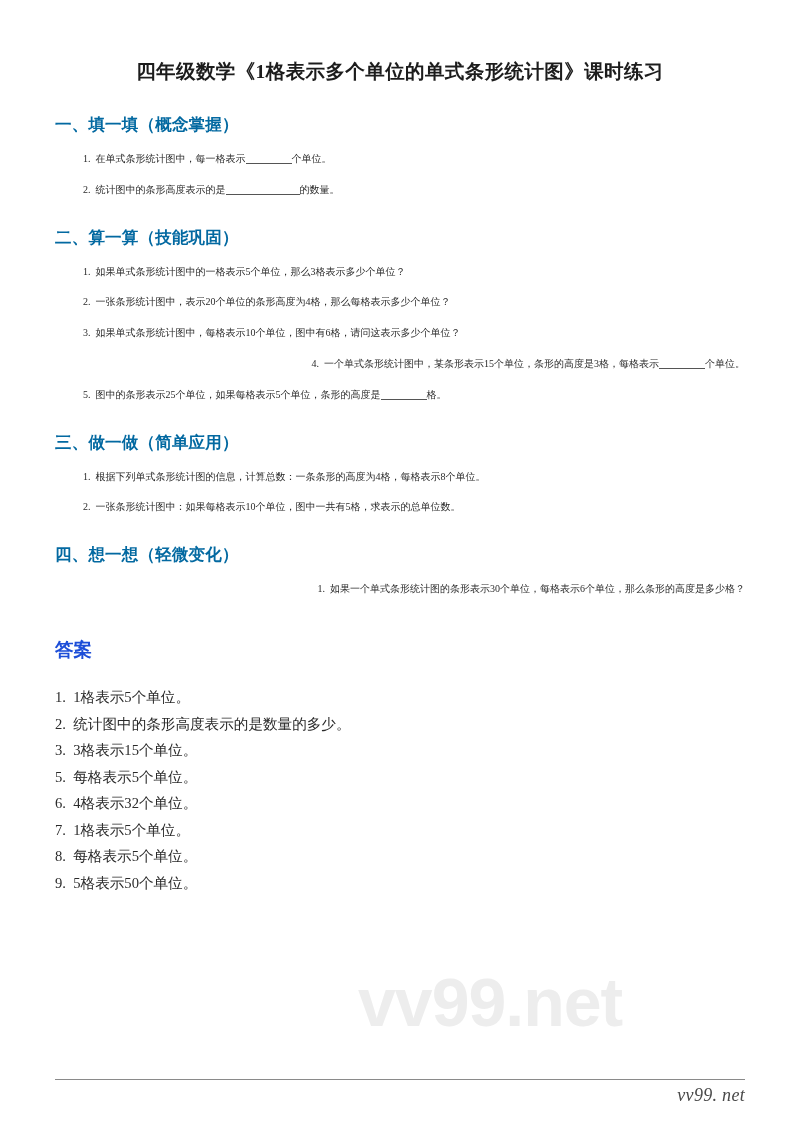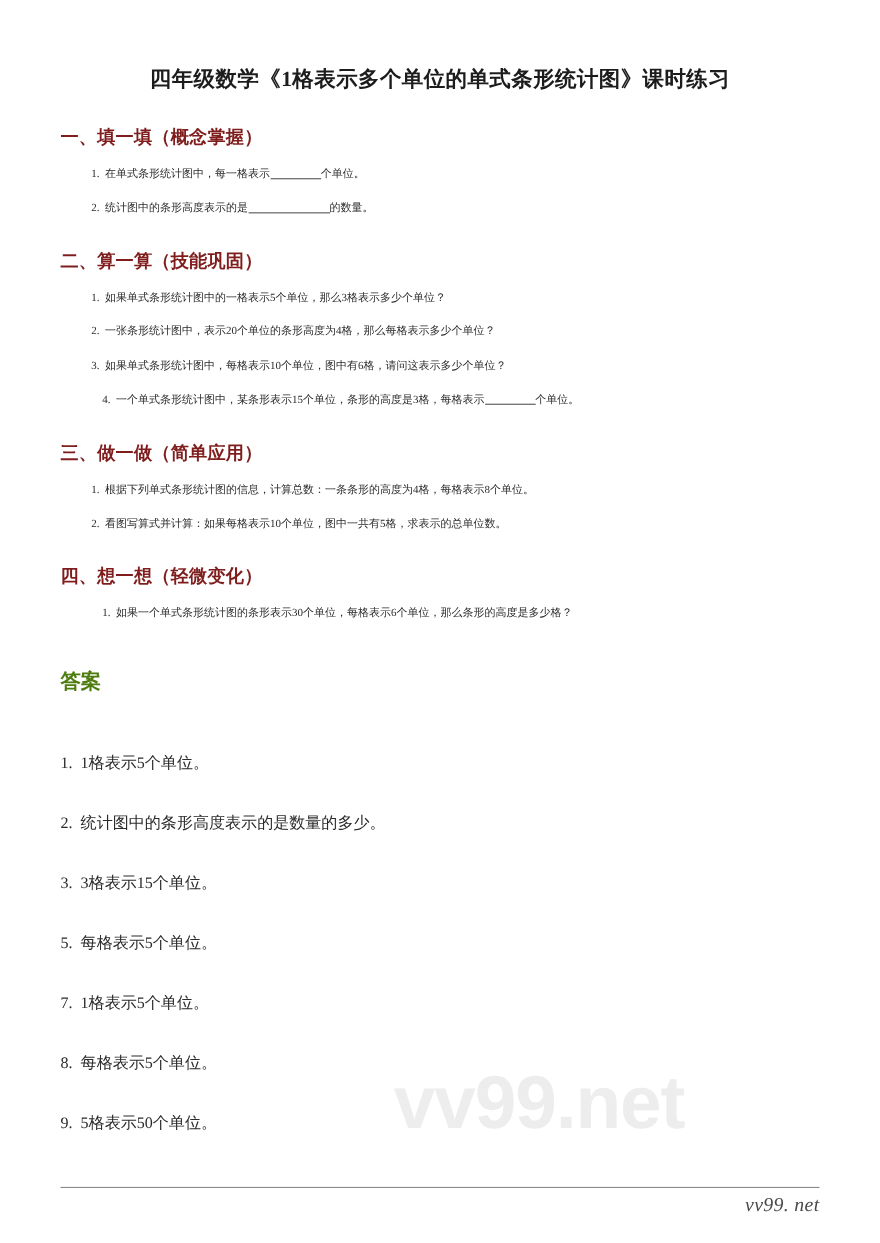--- a/index.html
+++ b/index.html
@@ -52,21 +52,21 @@
   }
   .section {
     margin-top: 0;
   }
   .section-heading {
     margin: 0;
     padding-top: 29px;
     font-family: "Liberation Serif", "DejaVu Serif", serif;
     font-weight: bold;
     font-size: 16.5px;
-    color: #7f1d1d;
+    color: #0369a1;
     letter-spacing: 0.2px;
   }
   .q-list {
     margin: 0;
     padding: 0;
     list-style: none;
   }
   .q-item {
     font-size: 10px;
     line-height: 1.58;
@@ -75,49 +75,49 @@
     text-indent: 28px;
   }
   .q-item .num {
     display: inline;
   }
   .q-item .num::after {
     content: "\2002";
   }
   .q-item.wide-indent {
     text-indent: 38px;
+    text-align: right;
   }
   .blank {
     display: inline-block;
     border-bottom: 1px solid #555;
     vertical-align: -2px;
   }
   .blank.w-short { width: 46px; }
   .blank.w-long  { width: 74px; }
 
   .answers-heading {
     margin: 0;
     padding-top: 40px;
     font-family: Liberation Sans, sans-serif;
     font-weight: bold;
     font-size: 18.5px;
-    color: #4d7c0f;
+    color: #1d4ed8;
   }
   .a-list {
     margin: 0;
     padding: 0;
     padding-top: 22px;
     list-style: none;
   }
   .a-item {
     font-size: 14.6px;
     line-height: 1.82;
     color: #2a2a2a;
     white-space: nowrap;
-    margin-top: 28px;
   }
   .a-item .num::after {
     content: "\2002";
   }
   .footer {
     position: absolute;
     left: 55px;
     right: 55px;
     bottom: 24px;
     z-index: 3;
@@ -156,44 +156,46 @@
             <li class="q-item"><span class="num">2.</span><span>统计图中的条形高度表示的是</span><span class="blank w-long"></span><span>的数量。</span></li>
           </ul>
         </div>
         <div class="section">
           <h2 class="section-heading">二、算一算（技能巩固）</h2>
           <ul class="q-list">
             <li class="q-item"><span class="num">1.</span><span>如果单式条形统计图中的一格表示5个单位，那么3格表示多少个单位？</span></li>
             <li class="q-item"><span class="num">2.</span><span>一张条形统计图中，表示20个单位的条形高度为4格，那么每格表示多少个单位？</span></li>
             <li class="q-item"><span class="num">3.</span><span>如果单式条形统计图中，每格表示10个单位，图中有6格，请问这表示多少个单位？</span></li>
             <li class="q-item wide-indent"><span class="num">4.</span><span>一个单式条形统计图中，某条形表示15个单位，条形的高度是3格，每格表示</span><span class="blank w-short"></span><span>个单位。</span></li>
+            <li class="q-item"><span class="num">5.</span><span>图中的条形表示25个单位，如果每格表示5个单位，条形的高度是</span><span class="blank w-short"></span><span>格。</span></li>
           </ul>
         </div>
         <div class="section">
           <h2 class="section-heading">三、做一做（简单应用）</h2>
           <ul class="q-list">
             <li class="q-item"><span class="num">1.</span><span>根据下列单式条形统计图的信息，计算总数：一条条形的高度为4格，每格表示8个单位。</span></li>
-            <li class="q-item"><span class="num">2.</span><span>看图写算式并计算：如果每格表示10个单位，图中一共有5格，求表示的总单位数。</span></li>
+            <li class="q-item"><span class="num">2.</span><span>一张条形统计图中：如果每格表示10个单位，图中一共有5格，求表示的总单位数。</span></li>
           </ul>
         </div>
         <div class="section">
           <h2 class="section-heading">四、想一想（轻微变化）</h2>
           <ul class="q-list">
             <li class="q-item wide-indent"><span class="num">1.</span><span>如果一个单式条形统计图的条形表示30个单位，每格表示6个单位，那么条形的高度是多少格？</span></li>
           </ul>
         </div>
       </div>
 
     <h2 class="answers-heading">答案</h2>
 
     <ul class="a-list" id="answers-list">
         <li class="a-item"><span class="num">1.</span><span>1格表示5个单位。</span></li>
         <li class="a-item"><span class="num">2.</span><span>统计图中的条形高度表示的是数量的多少。</span></li>
         <li class="a-item"><span class="num">3.</span><span>3格表示15个单位。</span></li>
         <li class="a-item"><span class="num">5.</span><span>每格表示5个单位。</span></li>
+        <li class="a-item"><span class="num">6.</span><span>4格表示32个单位。</span></li>
         <li class="a-item"><span class="num">7.</span><span>1格表示5个单位。</span></li>
         <li class="a-item"><span class="num">8.</span><span>每格表示5个单位。</span></li>
         <li class="a-item"><span class="num">9.</span><span>5格表示50个单位。</span></li>
       </ul>
 
   </div>
 
   <div class="footer">
     <hr class="footer-rule">
     <div class="footer-text">vv99. net</div>

